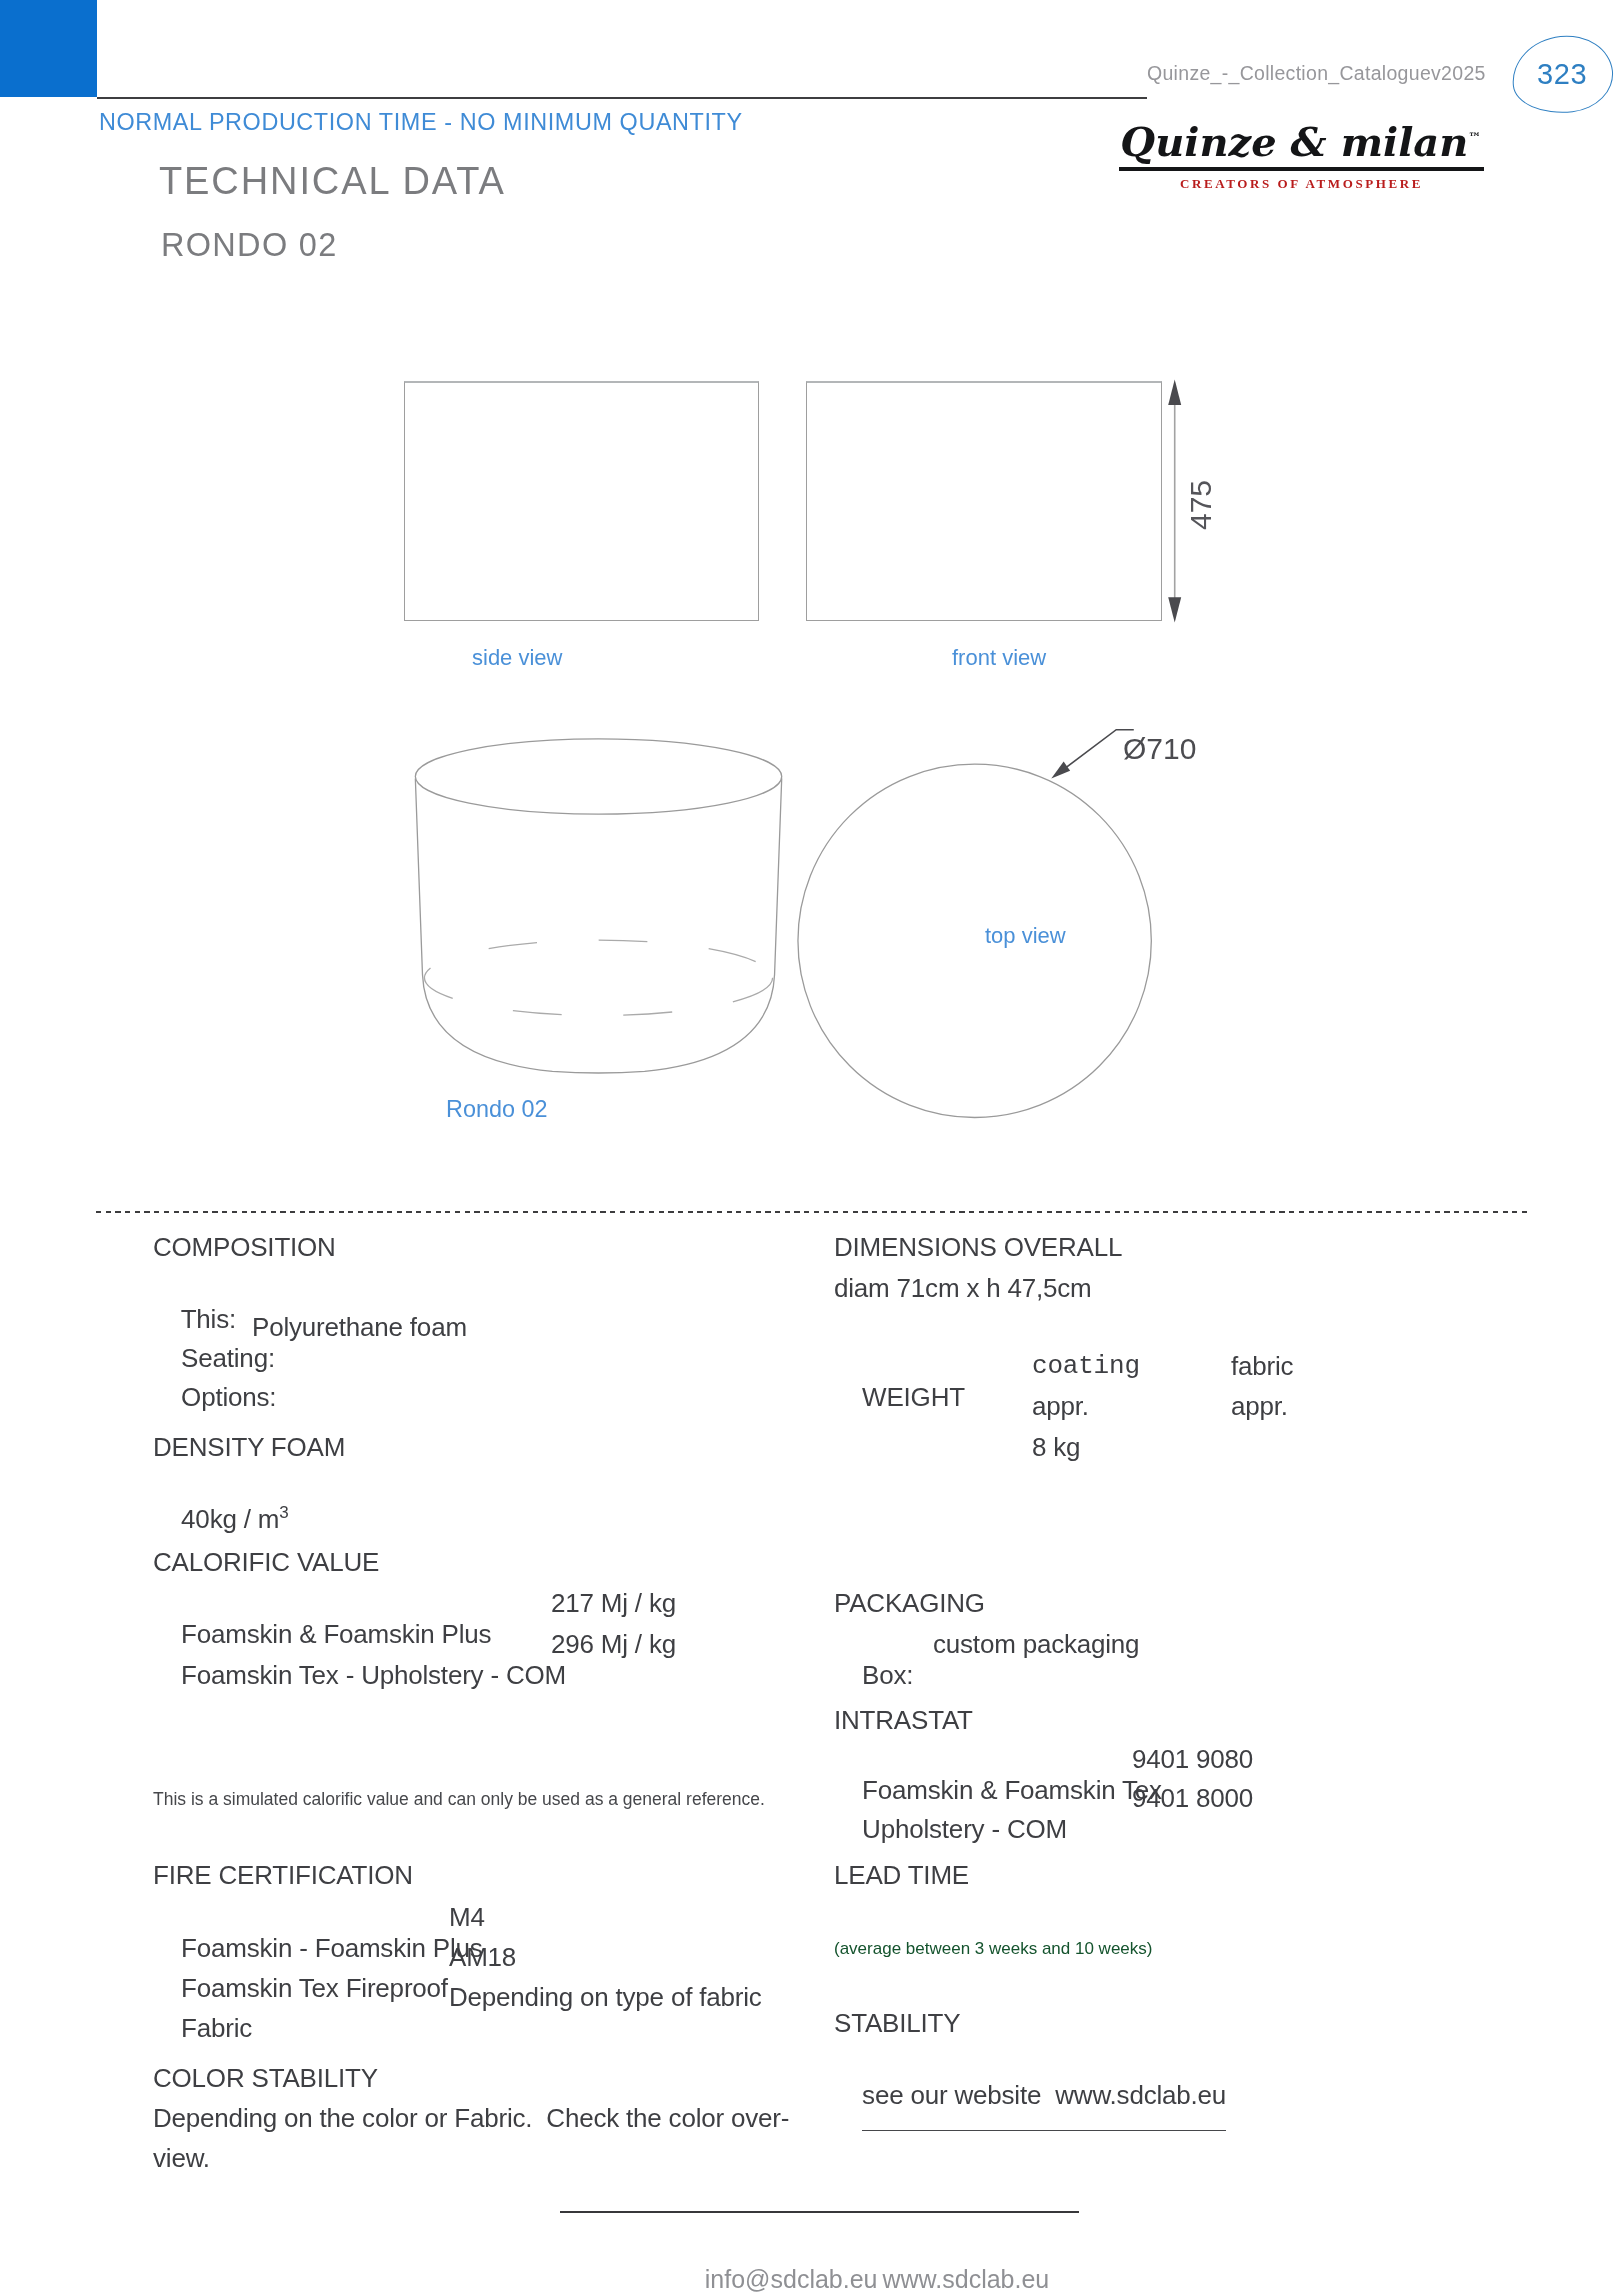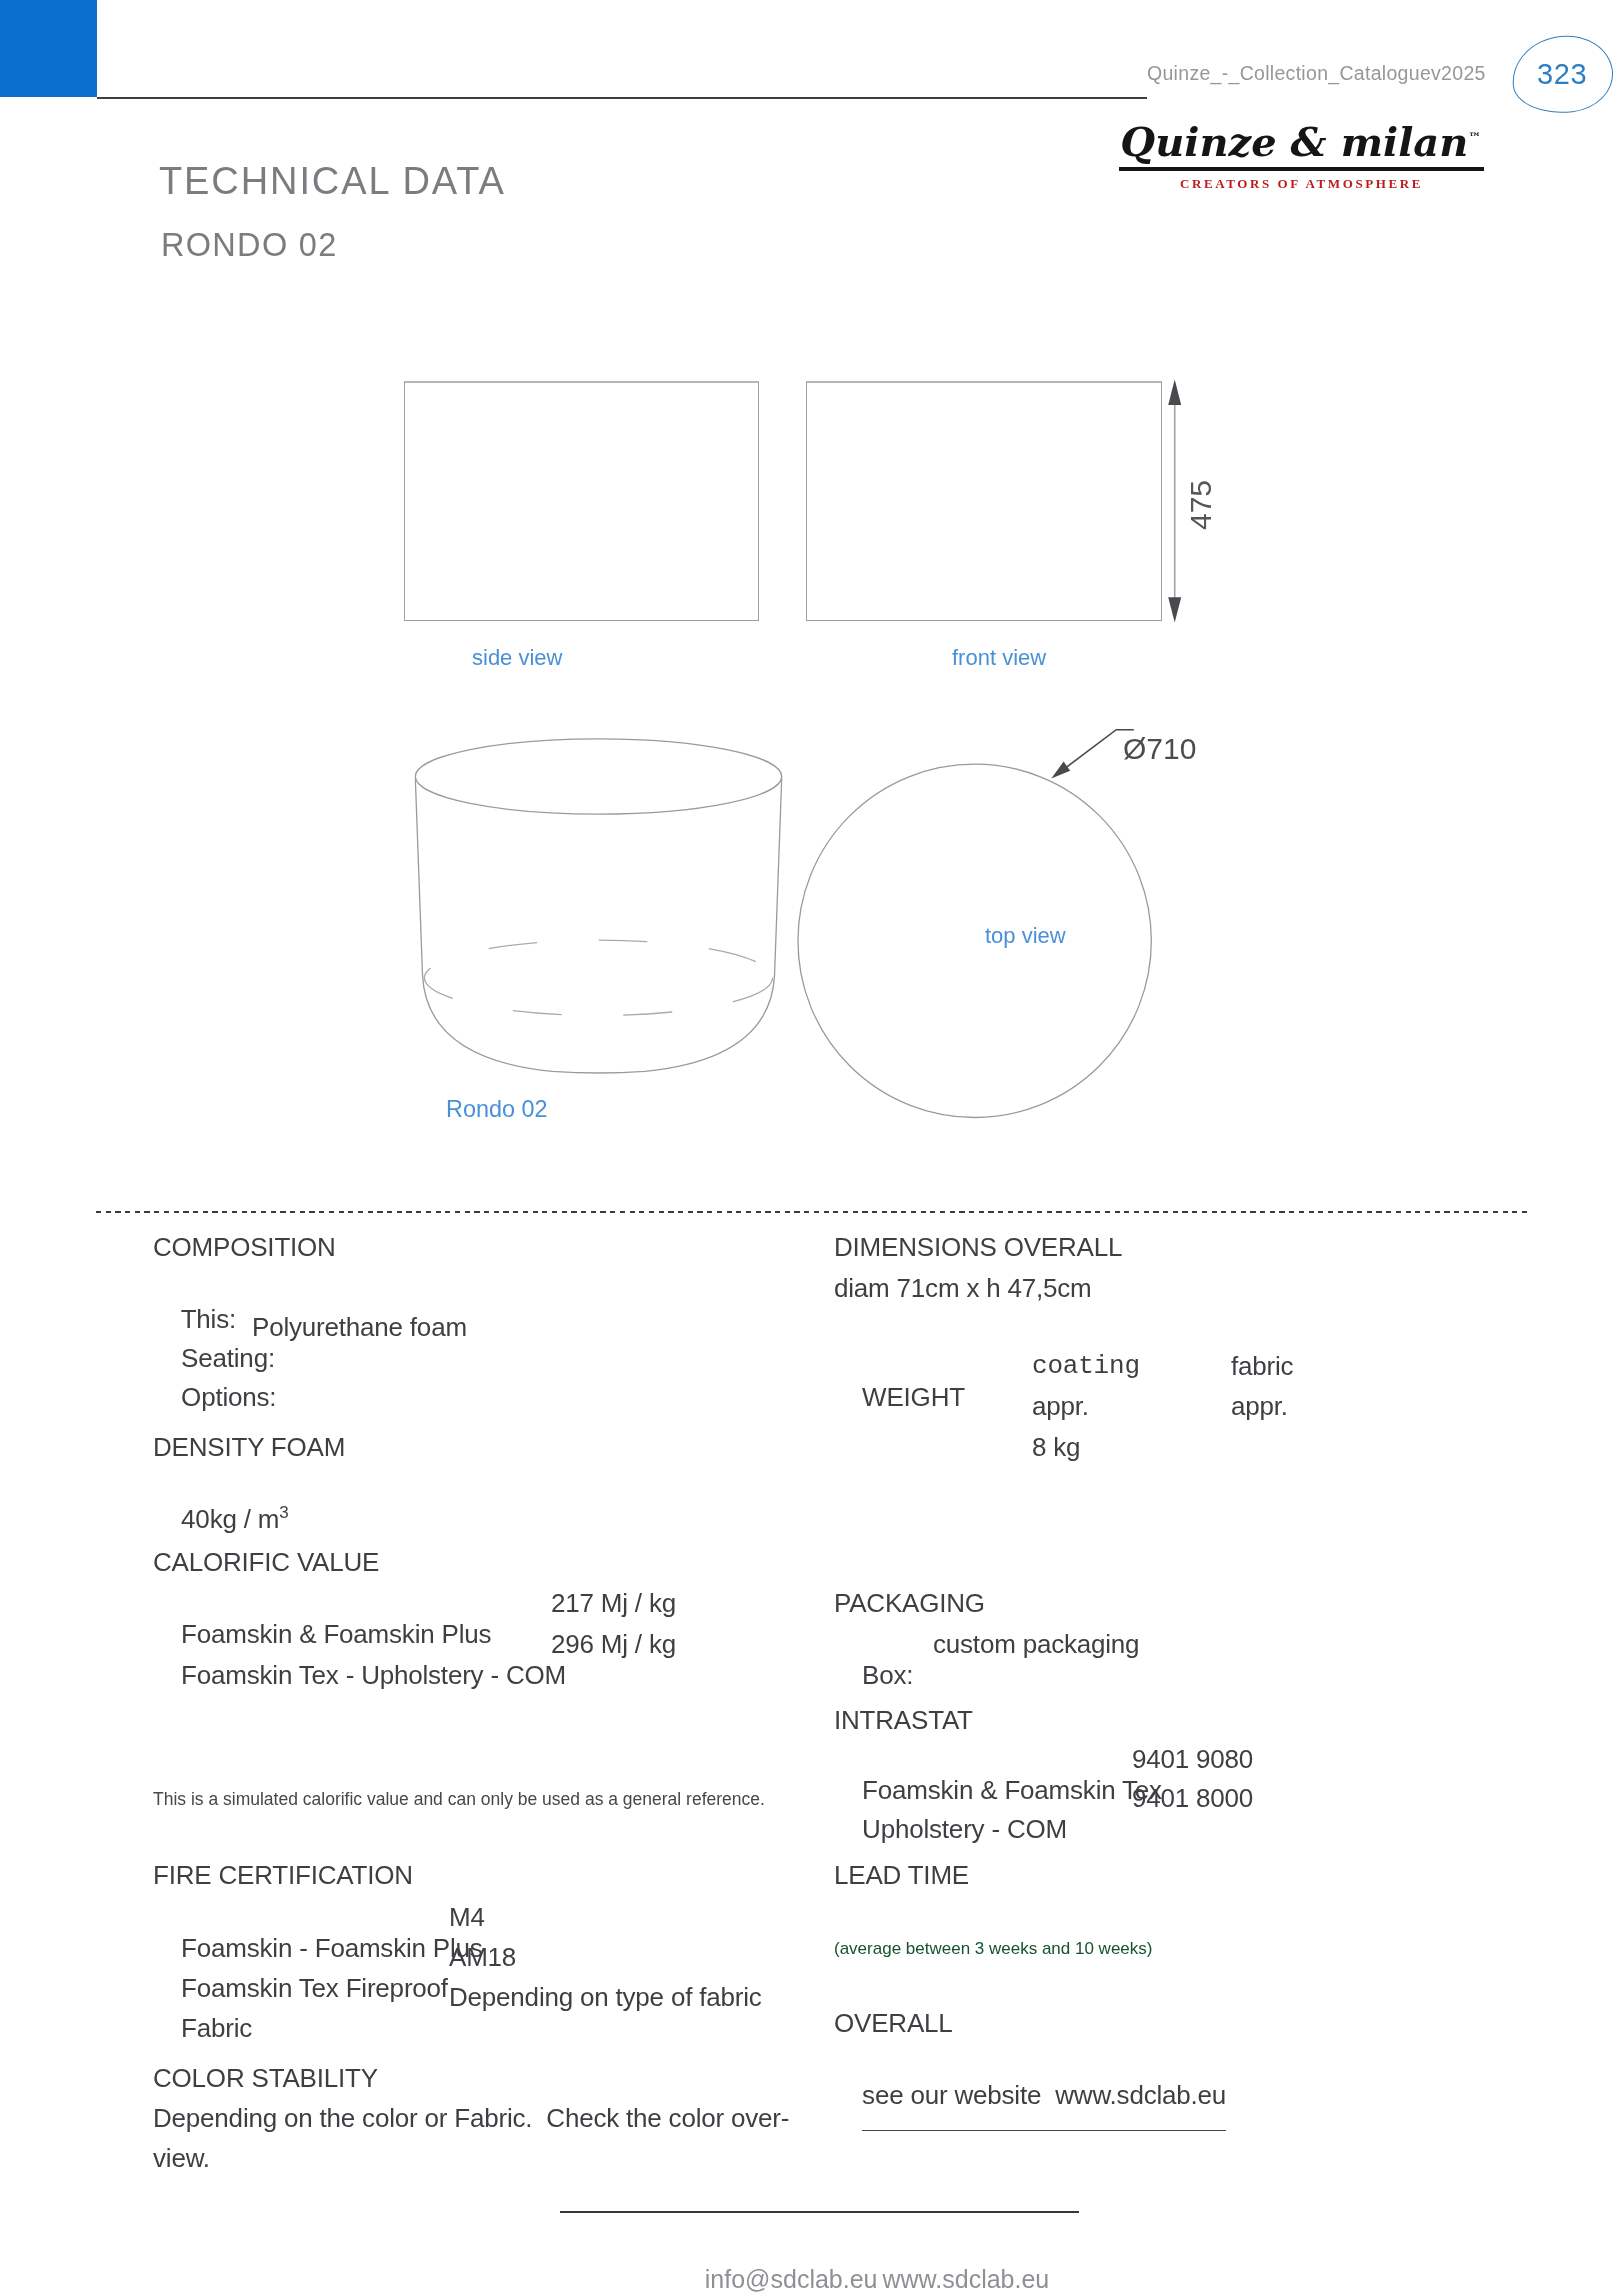--- a/index.html
+++ b/index.html
@@ -79,20 +79,21 @@
   <div class="abs blue-square"></div>
   <div class="abs header-line"></div>
   <div class="abs catalog-title">Quinze_-_Collection_Cataloguev2025</div>
   <div class="abs badge">
     <span>323</span>
   </div>
   <div class="abs logo">
     <span class="logo-script"><span>Quinze &amp; milan</span><span class="logo-tm">™</span></span>
     <div class="logo-tagline">CREATORS OF ATMOSPHERE</div>
   </div>
+  <div class="abs banner">NORMAL PRODUCTION TIME - NO MINIMUM QUANTITY</div>
   <div class="abs page-title">TECHNICAL DATA</div>
   <div class="abs product-name">RONDO 02</div>
 
   <div class="abs view-rect side-rect"></div>
   <div class="abs view-rect front-rect"></div>
 
   <svg class="abs drawings-svg" viewBox="560 560 1330 1210">
 
     <line x1="1808" y1="596" x2="1808" y2="946" stroke="#a3a3a3" stroke-width="2.5"></line>
     <polygon points="1808,584 1798,623 1818,623" fill="#4a4a4e"></polygon>
@@ -180,21 +181,21 @@
   <div class="line" style="left:834px;top:1744px;">
     <span>Foamskin &amp; Foamskin Tex</span><span class="val" style="left:298px;">9401 9080</span>
   </div>
   <div class="line" style="left:834px;top:1783px;">
     <span>Upholstery - COM</span><span class="val" style="left:298px;">9401 8000</span>
   </div>
 
   <div class="line" style="left:834px;top:1860px;">LEAD TIME</div>
   <div class="line small-line" style="left:834px;top:1939px;">(average between 3 weeks and 10 weeks)</div>
 
-  <div class="line" style="left:834px;top:2008px;">OVERALL</div>
+  <div class="line" style="left:834px;top:2008px;">STABILITY</div>
   <div class="line" style="left:834px;top:2049px;">
     <span class="uline">see our website  www.sdclab.eu</span>
   </div>
 
   <div class="abs footer-line"></div>
   <div class="abs footer-text">
     <span>info@sdclab.eu</span><span class="site">www.sdclab.eu</span>
   </div>
 
 </div>

